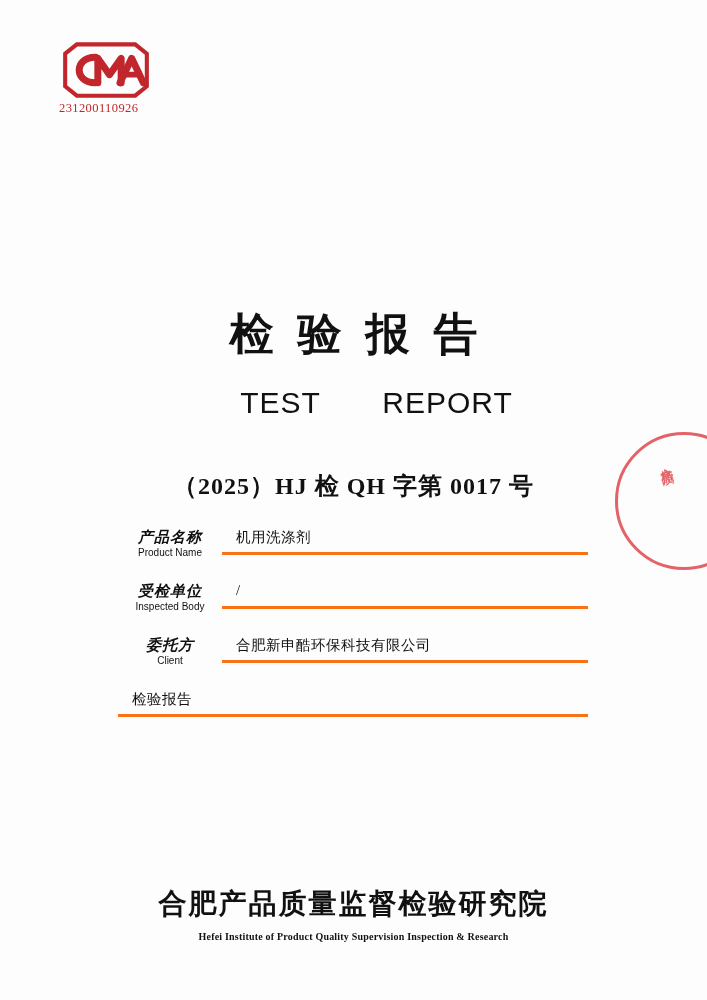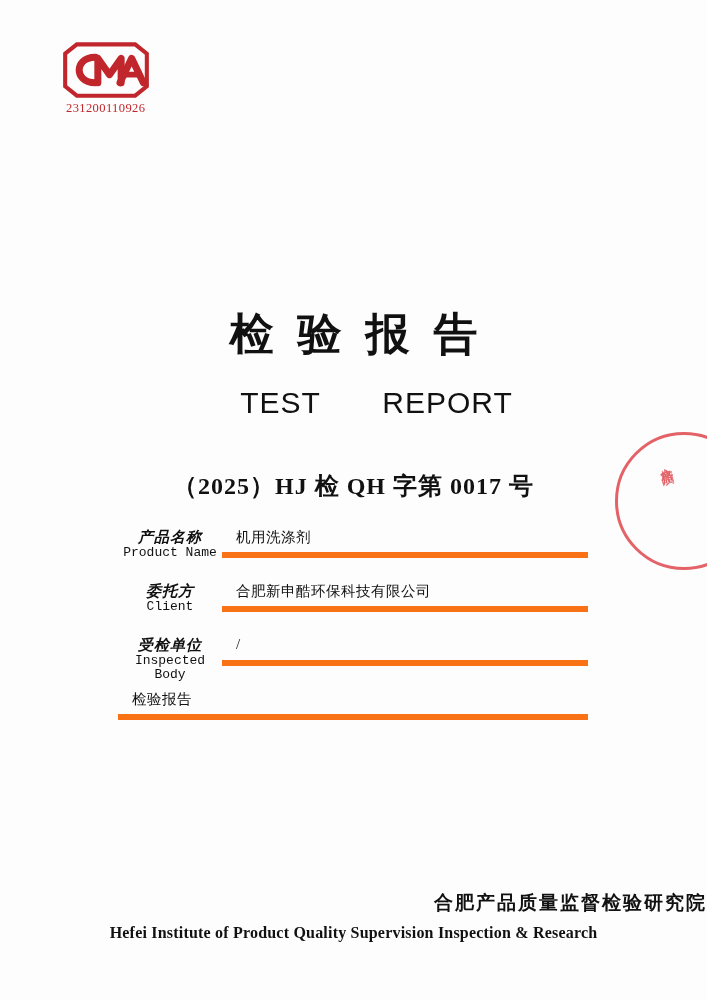--- a/index.html
+++ b/index.html
@@ -33,21 +33,21 @@
     width: 96px;
     height: 56px;
     display: block;
   }
   .cma-code {
     font-family: "Liberation Serif", serif;
     font-size: 12.5px;
     letter-spacing: 0.4px;
     color: #c0262b;
     margin-top: 3px;
-    margin-left: 8px;
+    margin-left: 1px;
   }
 
   
   .seal {
     position: absolute;
     right: -46px;
     top: 432px;
     width: 132px;
     height: 132px;
     border: 3px solid #d8272e;
@@ -136,28 +136,28 @@
   .label-cn {
     font-family: "DejaVu Sans", sans-serif;
     font-weight: bold;
     font-style: italic;
     font-size: 15px;
     letter-spacing: 1px;
     color: #111;
     line-height: 18px;
   }
   .label-en {
-    font-family: Liberation Mono, monospace;
-    font-size: 13px;
+    font-family: Liberation Sans, sans-serif;
+    font-size: 10px;
     color: #111;
     line-height: 14px;
   }
   .field-value {
     flex: 1;
-    border-bottom: 6px solid #f97316;
+    border-bottom: 3px solid #f97316;
     padding: 0 0 4px 14px;
     font-family: "DejaVu Sans", sans-serif;
     font-size: 14.5px;
     letter-spacing: 0.5px;
     color: #111;
     min-height: 20px;
   }
   .field-value.slash {
     font-family: "Liberation Serif", serif;
     font-size: 15px;
@@ -167,30 +167,29 @@
   .footer {
     position: absolute;
     bottom: 58px;
     left: 0;
     width: 100%;
     text-align: center;
   }
   .footer-cn {
     font-family: "DejaVu Sans", sans-serif;
     font-weight: bold;
-    font-size: 19px;
+    font-size: 28px;
     letter-spacing: 2px;
     color: #111;
-    text-align: right;
   }
   .footer-en {
     margin-top: 8px;
     font-family: "Liberation Serif", serif;
     font-weight: bold;
-    font-size: 16px;
+    font-size: 10px;
     letter-spacing: 0.2px;
     color: #111;
   }
 </style>
 </head>
 <body>
 
 <div class="page">
 
   <div class="cma-block">
@@ -218,35 +217,35 @@
     <div class="field-row">
       <div class="field-label">
         <div class="label-cn">产品名称</div>
         <div class="label-en">Product Name</div>
       </div>
       <div class="field-value">机用洗涤剂</div>
     </div>
 
     <div class="field-row">
       <div class="field-label">
+        <div class="label-cn">受检单位</div>
+        <div class="label-en">Inspected Body</div>
+      </div>
+      <div class="field-value slash">/</div>
+    </div>
+
+    <div class="field-row">
+      <div class="field-label">
         <div class="label-cn">委托方</div>
         <div class="label-en">Client</div>
       </div>
       <div class="field-value">合肥新申酷环保科技有限公司</div>
     </div>
 
     <div class="field-row">
-      <div class="field-label">
-        <div class="label-cn">受检单位</div>
-        <div class="label-en">Inspected Body</div>
-      </div>
-      <div class="field-value slash">/</div>
-    </div>
-
-    <div class="field-row">
       <div class="field-value">检验报告</div>
     </div>
 
   </div>
 
   <div class="footer">
     <div class="footer-cn">合肥产品质量监督检验研究院</div>
     <div class="footer-en">Hefei Institute of Product Quality Supervision Inspection &amp; Research</div>
   </div>
 

